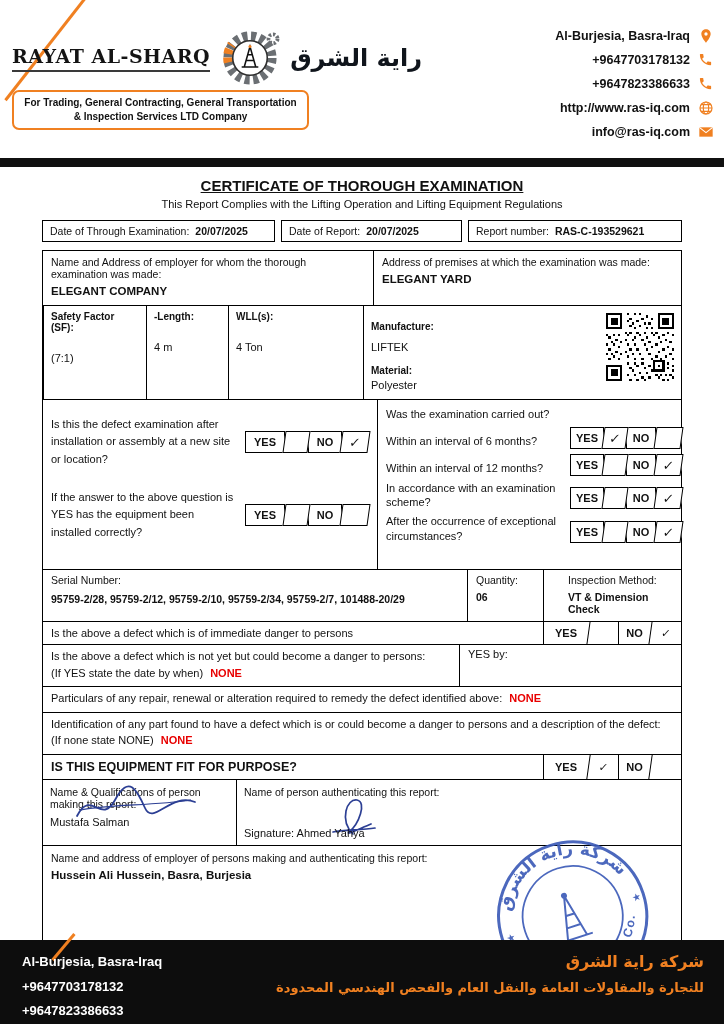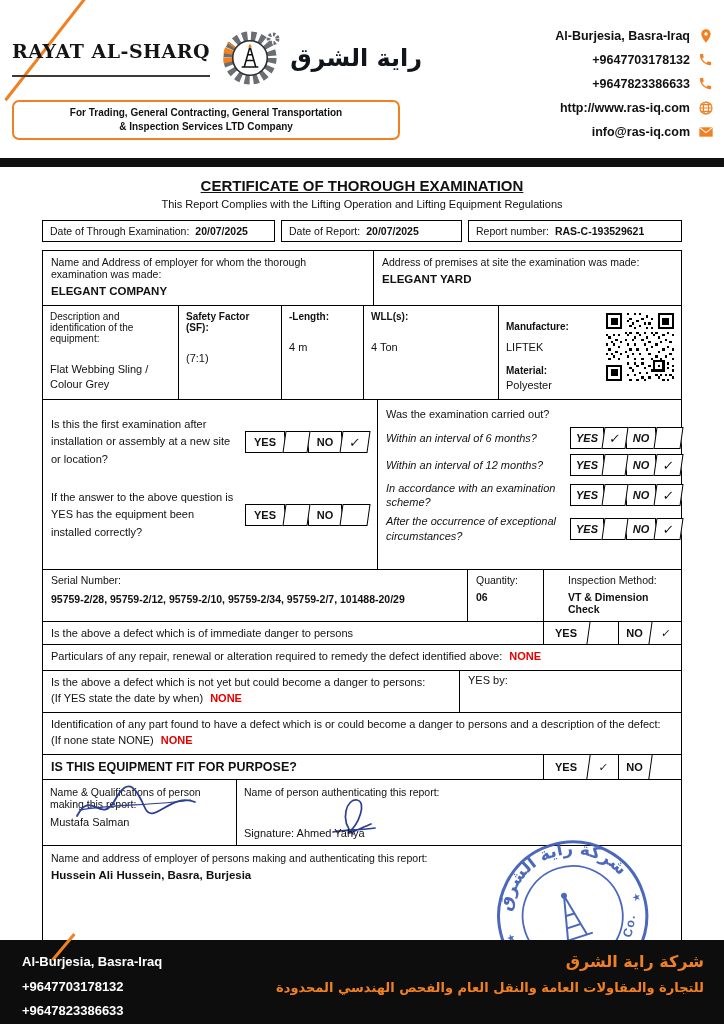--- a/index.html
+++ b/index.html
@@ -7,23 +7,23 @@
   .page {
     width:724px; height:1024px; margin:0 auto; background:#fff; position:relative;
     font-family:"Liberation Sans","DejaVu Sans",sans-serif; color:#111; overflow:hidden;
   }
 
   
   .header { position:relative; height:158px; }
   .diag { position:absolute; top:-16px; left:44px; width:3px; height:130px; background:#f08021; transform:rotate(38deg); }
   .logo-area { position:absolute; top:26px; left:12px; }
   .logo-line { display:flex; align-items:center; gap:8px; }
-  .logo-en { font-family:"DejaVu Serif","Liberation Serif",serif; font-weight:700; font-size:19px; letter-spacing:.5px; border-bottom:2px solid #3a3a3a; padding-bottom:13px; color:#141414; }
+  .logo-en { font-family:"DejaVu Serif","Liberation Serif",serif; font-weight:700; font-size:19px; letter-spacing:.5px; border-bottom:2px solid #3a3a3a; padding-bottom:3px; color:#141414; }
   .logo-ar { font-family:"DejaVu Sans",sans-serif; font-weight:700; font-size:24px; color:#10151c; }
-  .tagline-box { margin-top:10px; border:2px solid #f08021; border-radius:7px; padding:4px 8px; text-align:center; font-size:10px; font-weight:700; width:388px; line-height:1.4; }
+  .tagline-box { border:2px solid #f08021; border-radius:7px; padding:4px 8px; text-align:center; font-size:10px; font-weight:700; width:297px; line-height:1.4; }
   .contact { position:absolute; top:28px; right:10px; }
   .contact-row { display:flex; justify-content:flex-end; align-items:center; gap:8px; margin-bottom:8px; font-weight:700; font-size:12.5px; }
   .cicon { width:16px; height:16px; display:inline-flex; flex:0 0 16px; }
   .black-bar { height:9px; background:#101010; }
 
   
   .title-wrap { text-align:center; margin-top:10px; }
   .title-main { font-size:15px; font-weight:700; text-decoration:underline; }
   .title-sub { font-size:11px; margin-top:4px; }
 
@@ -63,21 +63,21 @@
   .q-left { flex:0 0 332px; padding:16px 8px 8px; }
   .q-right { flex:1; border-left:1px solid #000; padding:6px 0 4px 0; }
   .q-item { display:flex; align-items:center; gap:8px; margin-bottom:20px; }
   .q-text { width:186px; font-size:11px; line-height:1.6; }
   .yngrid { display:flex; }
   .yn { border:1px solid #000; margin-left:-1px; height:22px; display:flex; align-items:center; justify-content:center; font-size:11px; font-weight:700; background:#fff; }
   .yn:first-child { margin-left:0; }
   .yn-yes { width:40px; } .yn-chk { width:25px; } .yn-no { width:34px; } .yn-chk2 { width:28px; }
   .chk { font-size:13px; font-weight:700; transform:skewX(-8deg); }
   .qr-head { font-size:11px; padding:2px 8px 7px; }
-  .qr-row { display:flex; align-items:center; margin-bottom:5px;font-style:italic; }
+  .qr-row { display:flex; align-items:flex-end; margin-bottom:5px; }
   .qr-label { flex:1; font-size:11px; line-height:1.3; padding:0 4px 0 8px; }
   .qr-row .yngrid { margin-right:-1px; }
   .qr-row .yn-yes { width:34px; } .qr-row .yn-chk { width:24px; } .qr-row .yn-no { width:30px; } .qr-row .yn-chk2 { width:27px; }
 
   .serial { display:flex; min-height:52px; }
   .ser-l { flex:1; padding:4px 8px; }
   .ser-l .val-bold { font-size:10.5px; margin-top:7px; }
   .ser-q { flex:0 0 76px; border-left:1px solid #000; padding:4px 8px; }
   .ser-m { flex:0 0 138px; border-left:1px solid #000; padding:4px 24px; }
   .ser-m .val-bold, .ser-q .val-bold { font-size:10.5px; }
@@ -223,30 +223,26 @@
     </div>
 
     <div class="mainform">
 
       <div class="sec emp">
         <div class="emp-l">
           <div class="lab">Name and Address of employer for whom the thorough examination was made:</div>
           <div class="val-bold">ELEGANT COMPANY</div>
         </div>
         <div class="emp-r">
-          <div class="lab">Address of premises at site the examination was made:</div>
+          <div class="lab">Address of premises at which the examination was made:</div>
           <div class="val-bold">ELEGANT YARD</div>
         </div>
       </div>
 
       <div class="sec equip">
-        <div class="eq-desc">
-          <div class="eq-label">Description and identification of the equipment:</div>
-          <div class="eq-val">Flat Webbing Sling / Colour Grey</div>
-        </div>
         <div class="eq-sf">
           <div class="eq-label b">Safety Factor (SF):</div>
           <div class="eq-val">(7:1)</div>
         </div>
         <div class="eq-len">
           <div class="eq-label b">-Length:</div>
           <div class="eq-val">4 m</div>
         </div>
         <div class="eq-wll">
           <div class="eq-label b">WLL(s):</div>
@@ -278,21 +274,21 @@
                 <path d="M9 0h1v1H9zM12 0h1v1h-1zM14 0h1v1h-1zM17 1h1v1h-1zM10 2h1v1h-1zM15 2h1v1h-1zM19 2h1v1h-1zM9 3h1v1H9zM13 3h1v1h-1zM11 4h1v1h-1zM16 4h1v1h-1zM18 4h1v1h-1zM10 5h1v1h-1zM14 5h1v1h-1zM12 6h1v1h-1zM17 6h1v1h-1zM19 6h1v1h-1zM0 9h1v1H0zM3 9h1v1H3zM5 9h1v1H5zM1 10h1v1H1zM4 11h1v1H4zM2 12h1v1H2zM6 12h1v1H6zM0 13h1v1H0zM3 13h1v1H3zM5 14h1v1H5zM1 15h1v1H1zM4 16h1v1H4zM0 17h1v1H0zM2 17h1v1H2zM6 17h1v1H6zM3 18h1v1H3zM1 19h1v1H1zM5 19h1v1H5zM8 8h1v1H8zM10 8h1v1h-1zM13 8h1v1h-1zM16 8h1v1h-1zM19 8h1v1h-1zM9 9h1v1H9zM14 9h1v1h-1zM20 9h1v1h-1zM12 10h1v1h-1zM17 10h1v1h-1zM8 11h1v1H8zM11 11h1v1h-1zM15 11h1v1h-1zM18 12h1v1h-1zM9 13h1v1H9zM12 13h1v1h-1zM16 13h1v1h-1zM19 14h1v1h-1zM10 15h1v1h-1zM13 15h1v1h-1zM17 15h1v1h-1zM8 16h1v1H8zM11 17h1v1h-1zM14 17h1v1h-1zM18 17h1v1h-1zM9 18h1v1H9zM12 19h1v1h-1zM15 19h1v1h-1zM19 19h1v1h-1zM21 8h1v1h-1zM24 9h1v1h-1zM26 8h1v1h-1zM28 9h1v1h-1zM22 10h1v1h-1zM25 11h1v1h-1zM27 12h1v1h-1zM21 13h1v1h-1zM23 12h1v1h-1zM26 14h1v1h-1zM28 15h1v1h-1zM22 16h1v1h-1zM24 15h1v1h-1zM27 17h1v1h-1zM21 18h1v1h-1zM25 18h1v1h-1zM28 19h1v1h-1zM23 19h1v1h-1zM9 21h1v1H9zM12 21h1v1h-1zM15 21h1v1h-1zM18 22h1v1h-1zM13 22h1v1h-1zM10 23h1v1h-1zM16 23h1v1h-1zM11 24h1v1h-1zM19 24h1v1h-1zM14 25h1v1h-1zM17 25h1v1h-1zM9 26h1v1H9zM12 26h1v1h-1zM15 27h1v1h-1zM18 27h1v1h-1zM10 28h1v1h-1zM13 28h1v1h-1zM16 28h1v1h-1zM26 21h1v1h-1zM28 22h1v1h-1zM26 23h1v1h-1zM28 24h1v1h-1zM21 26h1v1h-1zM23 26h1v1h-1zM25 26h1v1h-1zM27 26h1v1h-1zM22 27h1v1h-1zM24 28h1v1h-1zM26 28h1v1h-1zM28 27h1v1h-1z"></path>
               </g>
             </svg>
           </div>
         </div>
       </div>
 
       <div class="sec quest">
         <div class="q-left">
           <div class="q-item">
-            <div class="q-text">Is this the first examination after installation or assembly at a new site or location?</div>
+            <div class="q-text">Is this the defect examination after installation or assembly at a new site or location?</div>
             <div class="yngrid">
               <div class="yn yn-yes">YES</div>
               <div class="yn yn-chk chk"></div>
               <div class="yn yn-no">NO</div>
               <div class="yn yn-chk2 chk">✓</div>
             </div>
           </div>
           <div class="q-item">
             <div class="q-text">If the answer to the above question is YES has the equipment been installed correctly?</div>
             <div class="yngrid">
@@ -364,34 +360,34 @@
       </div>
 
       <div class="sec splitrow">
         <div class="split-text">Is the above a defect which is of immediate danger to persons</div>
         <div class="scell w-yes">YES</div>
         <div class="scell w-chk chk"></div>
         <div class="scell w-no">NO</div>
         <div class="scell w-chk2 chk">✓</div>
       </div>
 
-      <div class="sec oneline">
-        <span>Particulars of any repair, renewal or alteration required to remedy the defect identified above:</span>
-        <span class="none">NONE</span>
-      </div>
-
       <div class="sec future">
         <div class="fut-l">
           <div>Is the above a defect which is not yet but could become a danger to persons:</div>
           <div>
             <span>(If YES state the date by when)</span>
             <span class="none">NONE</span>
           </div>
         </div>
         <div class="fut-r">YES by:</div>
+      </div>
+
+      <div class="sec oneline">
+        <span>Particulars of any repair, renewal or alteration required to remedy the defect identified above:</span>
+        <span class="none">NONE</span>
       </div>
 
       <div class="sec oneline">
         <div>Identification of any part found to have a defect which is or could become a danger to persons and a description of the defect:</div>
         <div>
           <span>(If none state NONE)</span>
           <span class="none">NONE</span>
         </div>
       </div>
 

